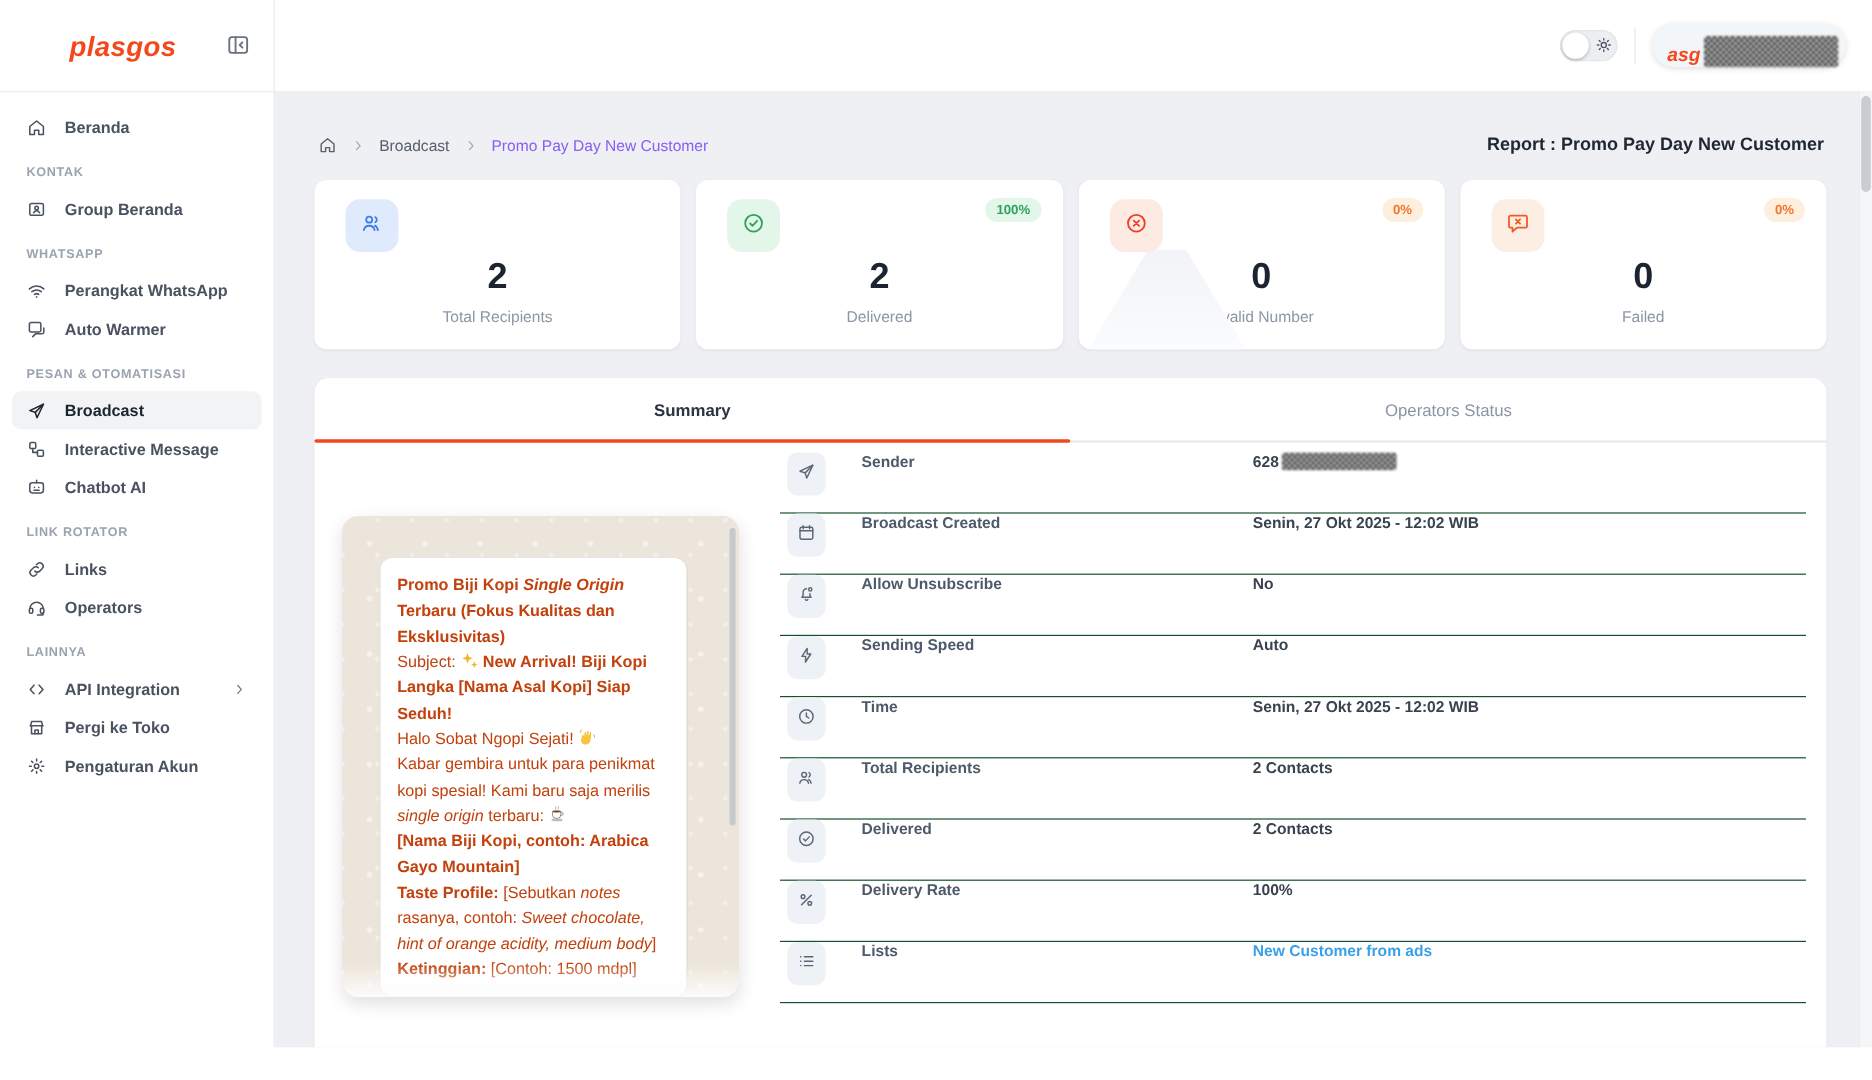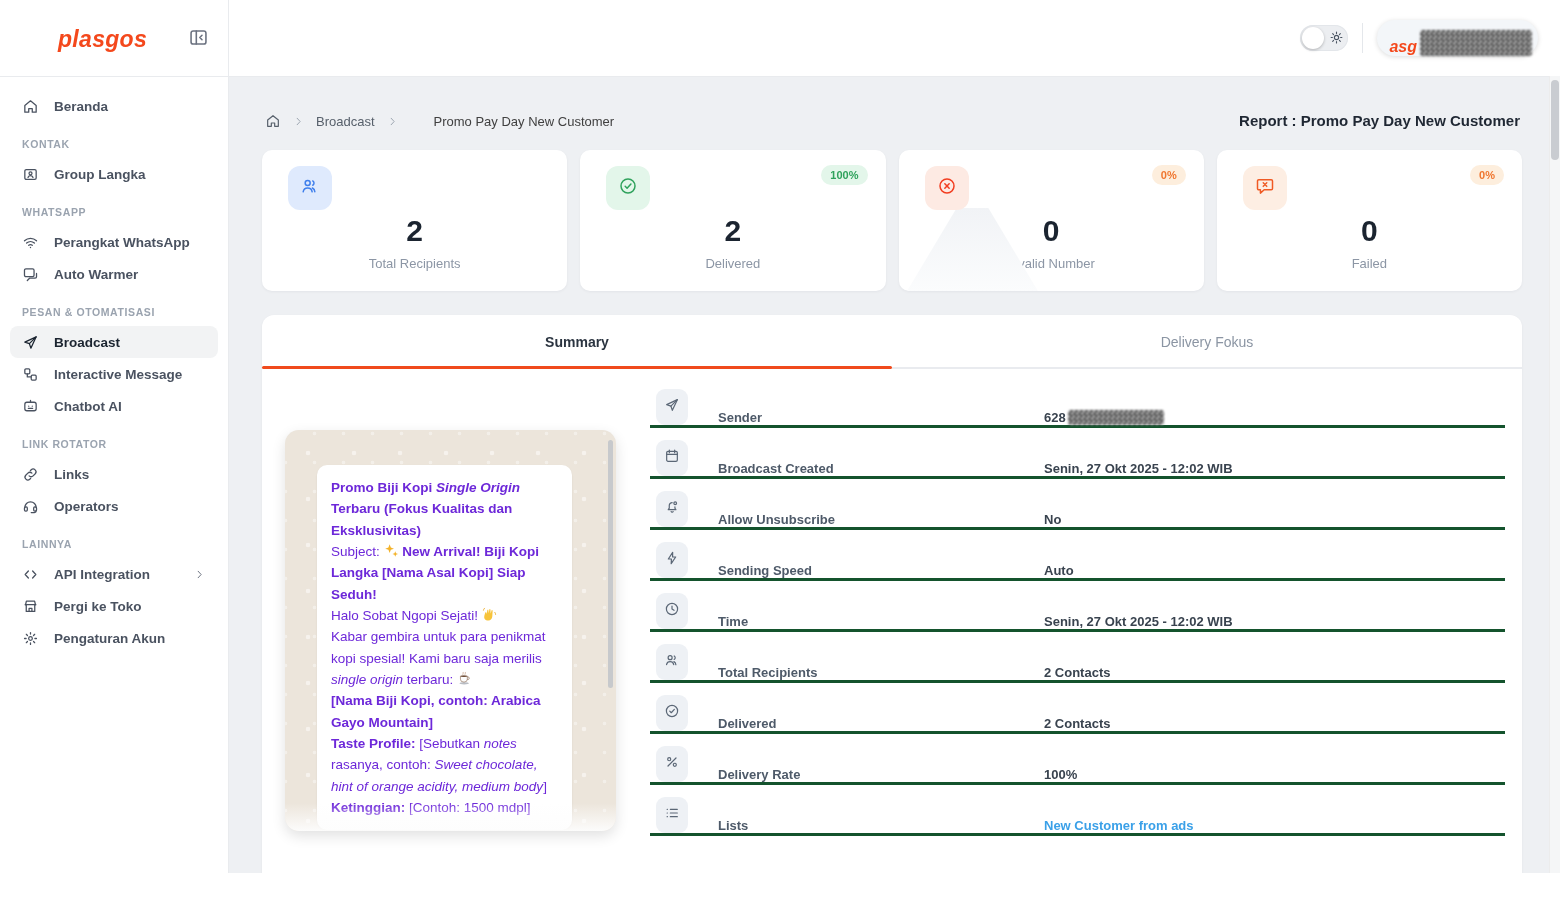--- a/index.html
+++ b/index.html
@@ -32,21 +32,21 @@
   .side-item .chev{margin-left:auto;color:#6b7280;display:flex;}
 
   
   .main{position:absolute;left:229px;top:76px;width:1321px;height:797px;background:#eef0f3;overflow:hidden;}
   .scrollbar{position:absolute;right:0;top:76px;width:10px;height:797px;background:#f5f6f7;border-left:1px solid #ececec;z-index:8;}
   .scrollbar .sb-thumb{position:absolute;left:1px;top:4px;width:8px;height:80px;background:#c9ccd1;border-radius:4px;}
 
   .crumbs{position:absolute;left:36px;top:37px;display:flex;align-items:center;gap:11px;font-size:13px;color:#57606b;}
   .crumbs .crumb-sep{display:flex;color:#9aa3af;}
   .crumb{cursor:pointer;}
-  .crumb.current{color:#404040;cursor:default;margin-left:24px;}
+  .crumb.current{color:#8b5cf6;cursor:default;}
   .crumb-home{display:flex;color:#57606b;cursor:pointer;}
   .report-title{position:absolute;right:30px;top:36px;font-size:15px;font-weight:bold;color:#1f2733;}
 
   .stats{position:absolute;left:33px;right:28px;top:74px;height:141px;display:flex;gap:13px;}
   .card{position:relative;flex:1;background:#fff;border-radius:10px;box-shadow:0 1px 3px rgba(16,24,40,.05);overflow:hidden;}
   .chip{position:absolute;left:26px;top:16px;width:44px;height:44px;border-radius:12px;display:flex;align-items:center;justify-content:center;z-index:2;}
   .chip.blue{background:#dfeafd;color:#3f7fec;}
   .chip.green{background:#e3f6ea;color:#2fa25c;}
   .chip.red{background:#fdeae3;color:#f23d20;}
   .chip.orange{background:#fdeee3;color:#f05a24;}
@@ -58,27 +58,27 @@
   .watermark{position:absolute;left:8px;top:58px;width:132px;height:84px;background:linear-gradient(#f1f3f6,#fbfcfd);clip-path:polygon(38% 0,62% 0,100% 100%,0 100%);z-index:1;}
 
   .panel{position:absolute;left:33px;right:28px;top:239px;bottom:-20px;background:#fff;border-radius:12px 12px 0 0;box-shadow:0 1px 3px rgba(16,24,40,.05);}
   .tabs{display:flex;height:54px;}
   .tab{flex:1;display:flex;align-items:center;justify-content:center;font-size:14px;color:#8b95a3;position:relative;cursor:pointer;}
   .tab::after{content:"";position:absolute;left:0;right:0;bottom:0;height:2px;background:#e9ebef;}
   .tab.active{color:#2b3440;font-weight:bold;}
   .tab.active::after{height:3px;background:#f04a1d;border-radius:2px;}
 
   .preview{position:absolute;left:23px;top:115px;width:331px;height:401px;border-radius:14px;background-color:#ece5db;background-image:radial-gradient(rgba(255,255,255,.5) 2px,transparent 2.6px),radial-gradient(rgba(255,255,255,.38) 1.6px,transparent 2.1px);background-size:46px 46px,29px 29px;background-position:0 0,15px 18px;box-shadow:0 5px 14px rgba(0,0,0,.12);overflow:hidden;}
-  .bubble{position:absolute;left:32px;top:35px;width:227px;background:#fff;border-radius:10px;padding:12px 14px;font-size:13.5px;line-height:1.58;color:#6d28d9;box-shadow:0 1px 2px rgba(0,0,0,.08);}
+  .bubble{position:absolute;left:32px;top:35px;width:227px;background:#fff;border-radius:10px;padding:12px 14px;font-size:13.5px;line-height:1.58;color:#c2410c;box-shadow:0 1px 2px rgba(0,0,0,.08);}
   .em{display:inline-flex;vertical-align:-2px;}
   .wa-thumb{position:absolute;right:3px;top:10px;width:5px;height:248px;background:#c7c9cc;border-radius:3px;}
   .wa-fade{position:absolute;left:0;right:0;bottom:0;height:28px;background:linear-gradient(rgba(253,253,253,0),rgba(253,253,253,.95));}
 
   .rows{position:absolute;left:388px;top:62px;width:855px;}
-  .row{display:flex;align-items:flex-end;height:51px;border-bottom:3px solid #14532d;padding-left:6px;box-sizing:border-box;}
+  .row{display:flex;align-items:flex-start;height:51px;border-bottom:1px solid #14532d;padding-left:6px;box-sizing:border-box;}
   .row-chip{flex:none;width:32px;height:36px;border-radius:9px;background:#eef1f5;color:#5b6776;display:flex;align-items:center;justify-content:center;margin-right:30px;}
   .row-label{flex:none;width:326px;font-size:13px;font-weight:bold;color:#4e5a69;}
   .row-value{font-size:13px;font-weight:bold;color:#39434f;}
   .row-value.link{color:#3aa0e8;cursor:pointer;}
 </style>
 </head>
 <body>
 
 <div class="app">
 
@@ -118,21 +118,21 @@
       </div>
       <div class="side-section">KONTAK</div>
       <div class="side-item">
         <span class="icn">
           <svg width="17" height="17" viewBox="0 0 24 24" fill="none" stroke="currentColor" stroke-width="1.8" stroke-linecap="round" stroke-linejoin="round">
             <rect x="4" y="5" width="16" height="14" rx="2"></rect>
             <circle cx="12" cy="10.3" r="2.1"></circle>
             <path d="M8.5 16c.8-1.5 2-2.3 3.5-2.3s2.7.8 3.5 2.3"></path>
           </svg>
         </span>
-        <span>Group Langka</span>
+        <span>Group Beranda</span>
       </div>
       <div class="side-section">WHATSAPP</div>
       <div class="side-item">
         <span class="icn">
           <svg width="17" height="17" viewBox="0 0 24 24" fill="none" stroke="currentColor" stroke-width="1.8" stroke-linecap="round" stroke-linejoin="round">
             <path d="M3.5 9.5a12.5 12.5 0 0 1 17 0M6.5 12.8a8.3 8.3 0 0 1 11 0M9.5 16a4.2 4.2 0 0 1 5 0"></path>
             <circle cx="12" cy="19" r="1" fill="currentColor" stroke="none"></circle>
           </svg>
         </span>
         <span>Perangkat WhatsApp</span>
@@ -300,21 +300,21 @@
           </div>
           <div class="badge orange">0%</div>
           <div class="num">0</div>
           <div class="card-label">Failed</div>
         </div>
       </div>
 
     <div class="panel">
       <div class="tabs" id="tabs">
           <div class="tab active">Summary</div>
-          <div class="tab">Delivery Fokus</div>
+          <div class="tab">Operators Status</div>
         </div>
 
       <div class="preview">
         <div class="bubble" id="bubble"><span style="font-weight: bold;">Promo Biji Kopi </span><span style="font-weight: bold; font-style: italic;">Single Origin</span><span style="font-weight: bold;"> Terbaru (Fokus Kualitas dan Eksklusivitas)</span><br><span>Subject: </span><span class="em">
               <svg width="15" height="15" viewBox="0 0 24 24">
                 <path fill="#f3b229" d="M9 2l1.9 5.1L16 9l-5.1 1.9L9 16 7.1 10.9 2 9l5.1-1.9z"></path>
                 <path fill="#f3b229" d="M18 13l1.2 3.2 3.2 1.2-3.2 1.2L18 21.8l-1.2-3.2-3.2-1.2 3.2-1.2z"></path>
               </svg>
             </span><span> </span><span style="font-weight: bold;">New Arrival! Biji Kopi Langka [Nama Asal Kopi] Siap Seduh!</span><br><span>Halo Sobat Ngopi Sejati! </span><span class="em">
               <svg width="15" height="15" viewBox="0 0 24 24">

